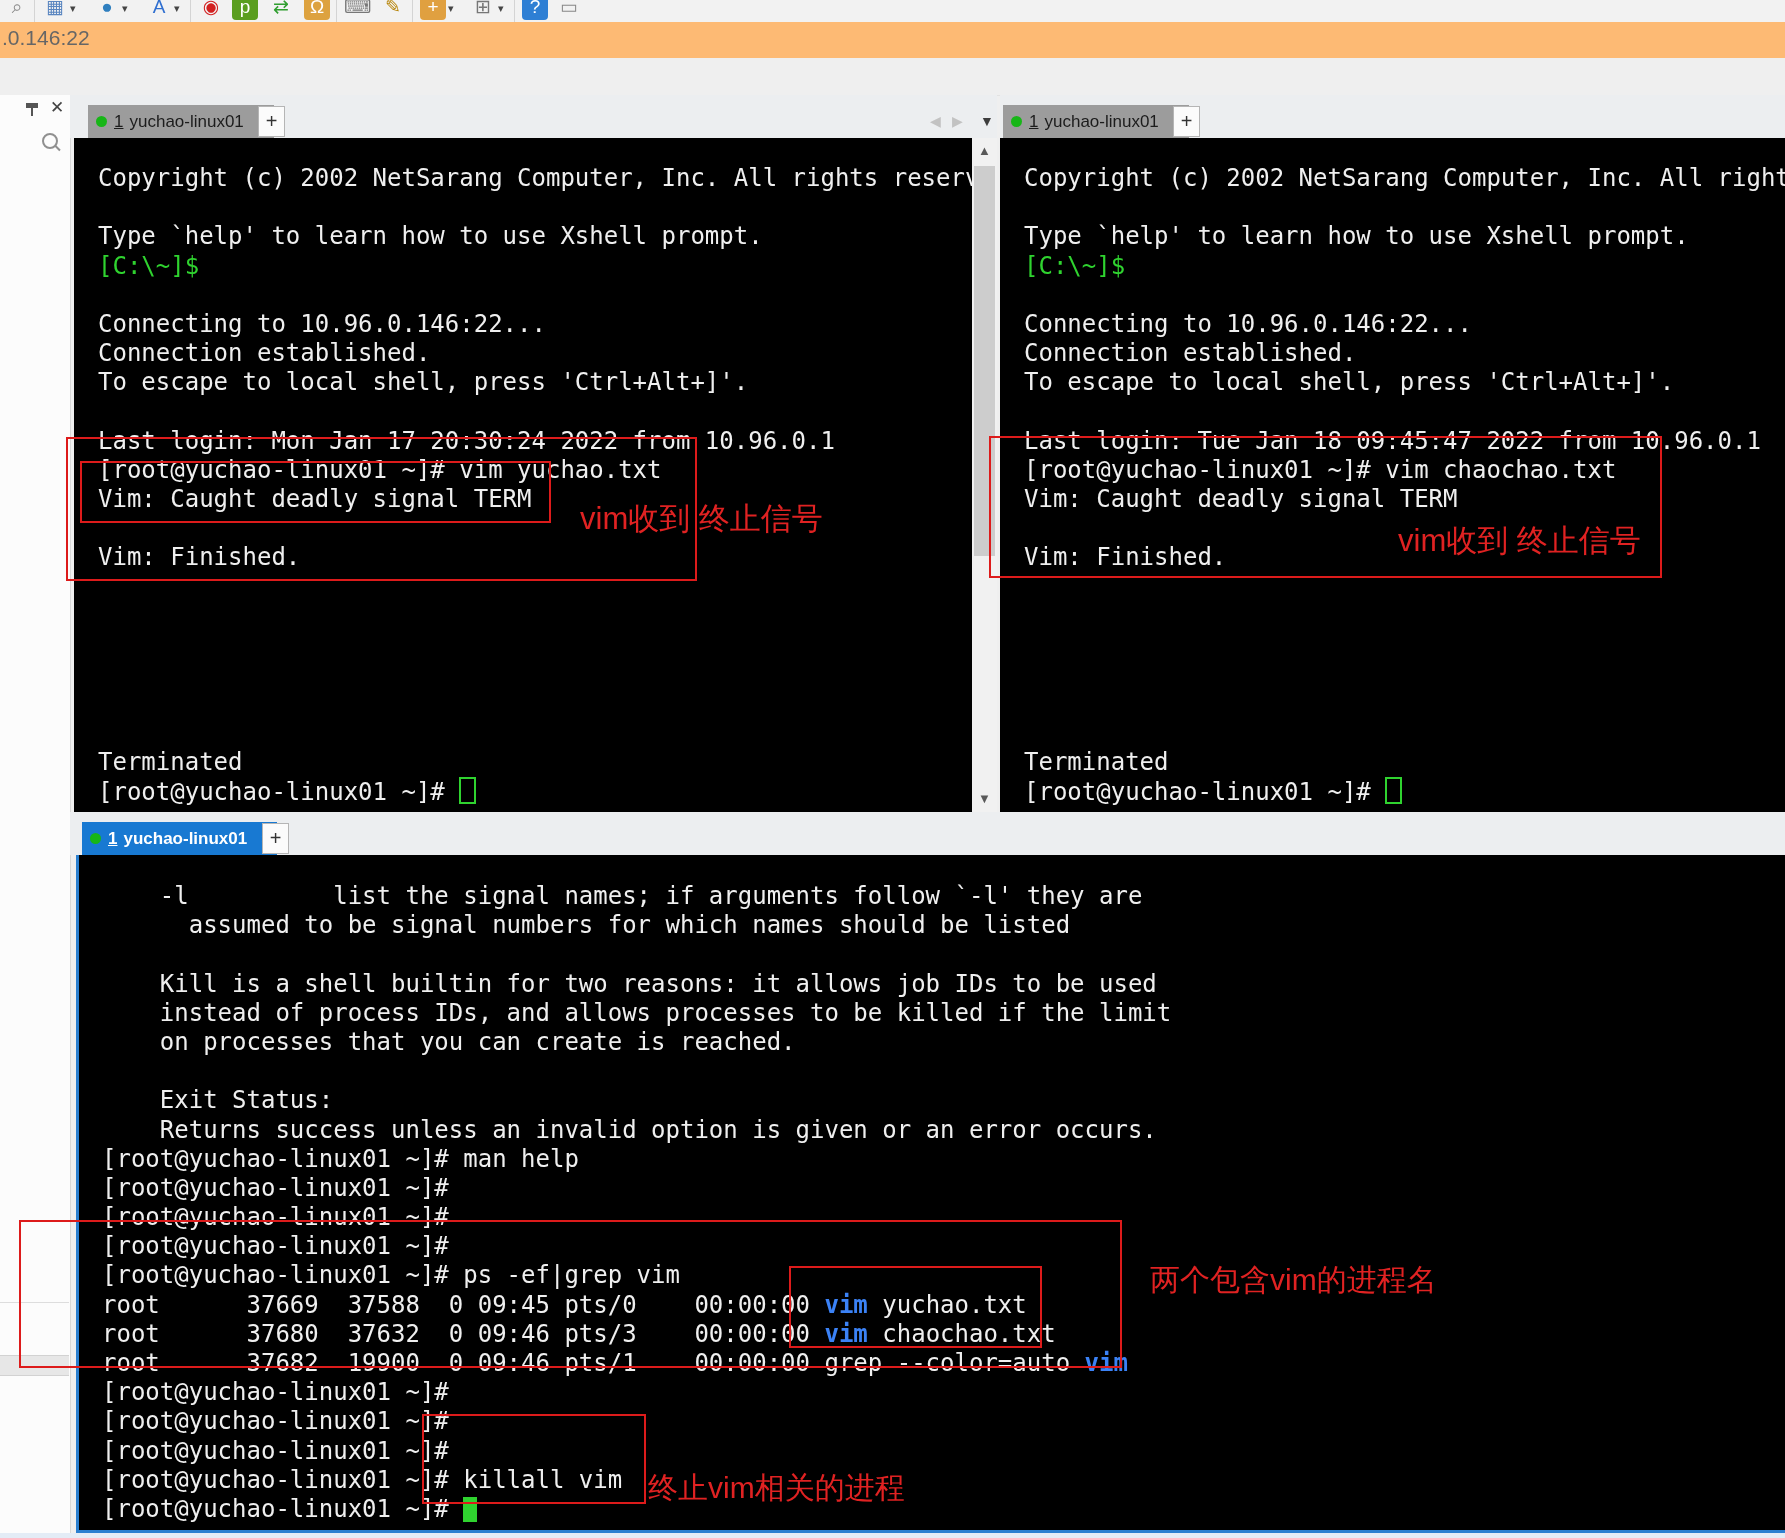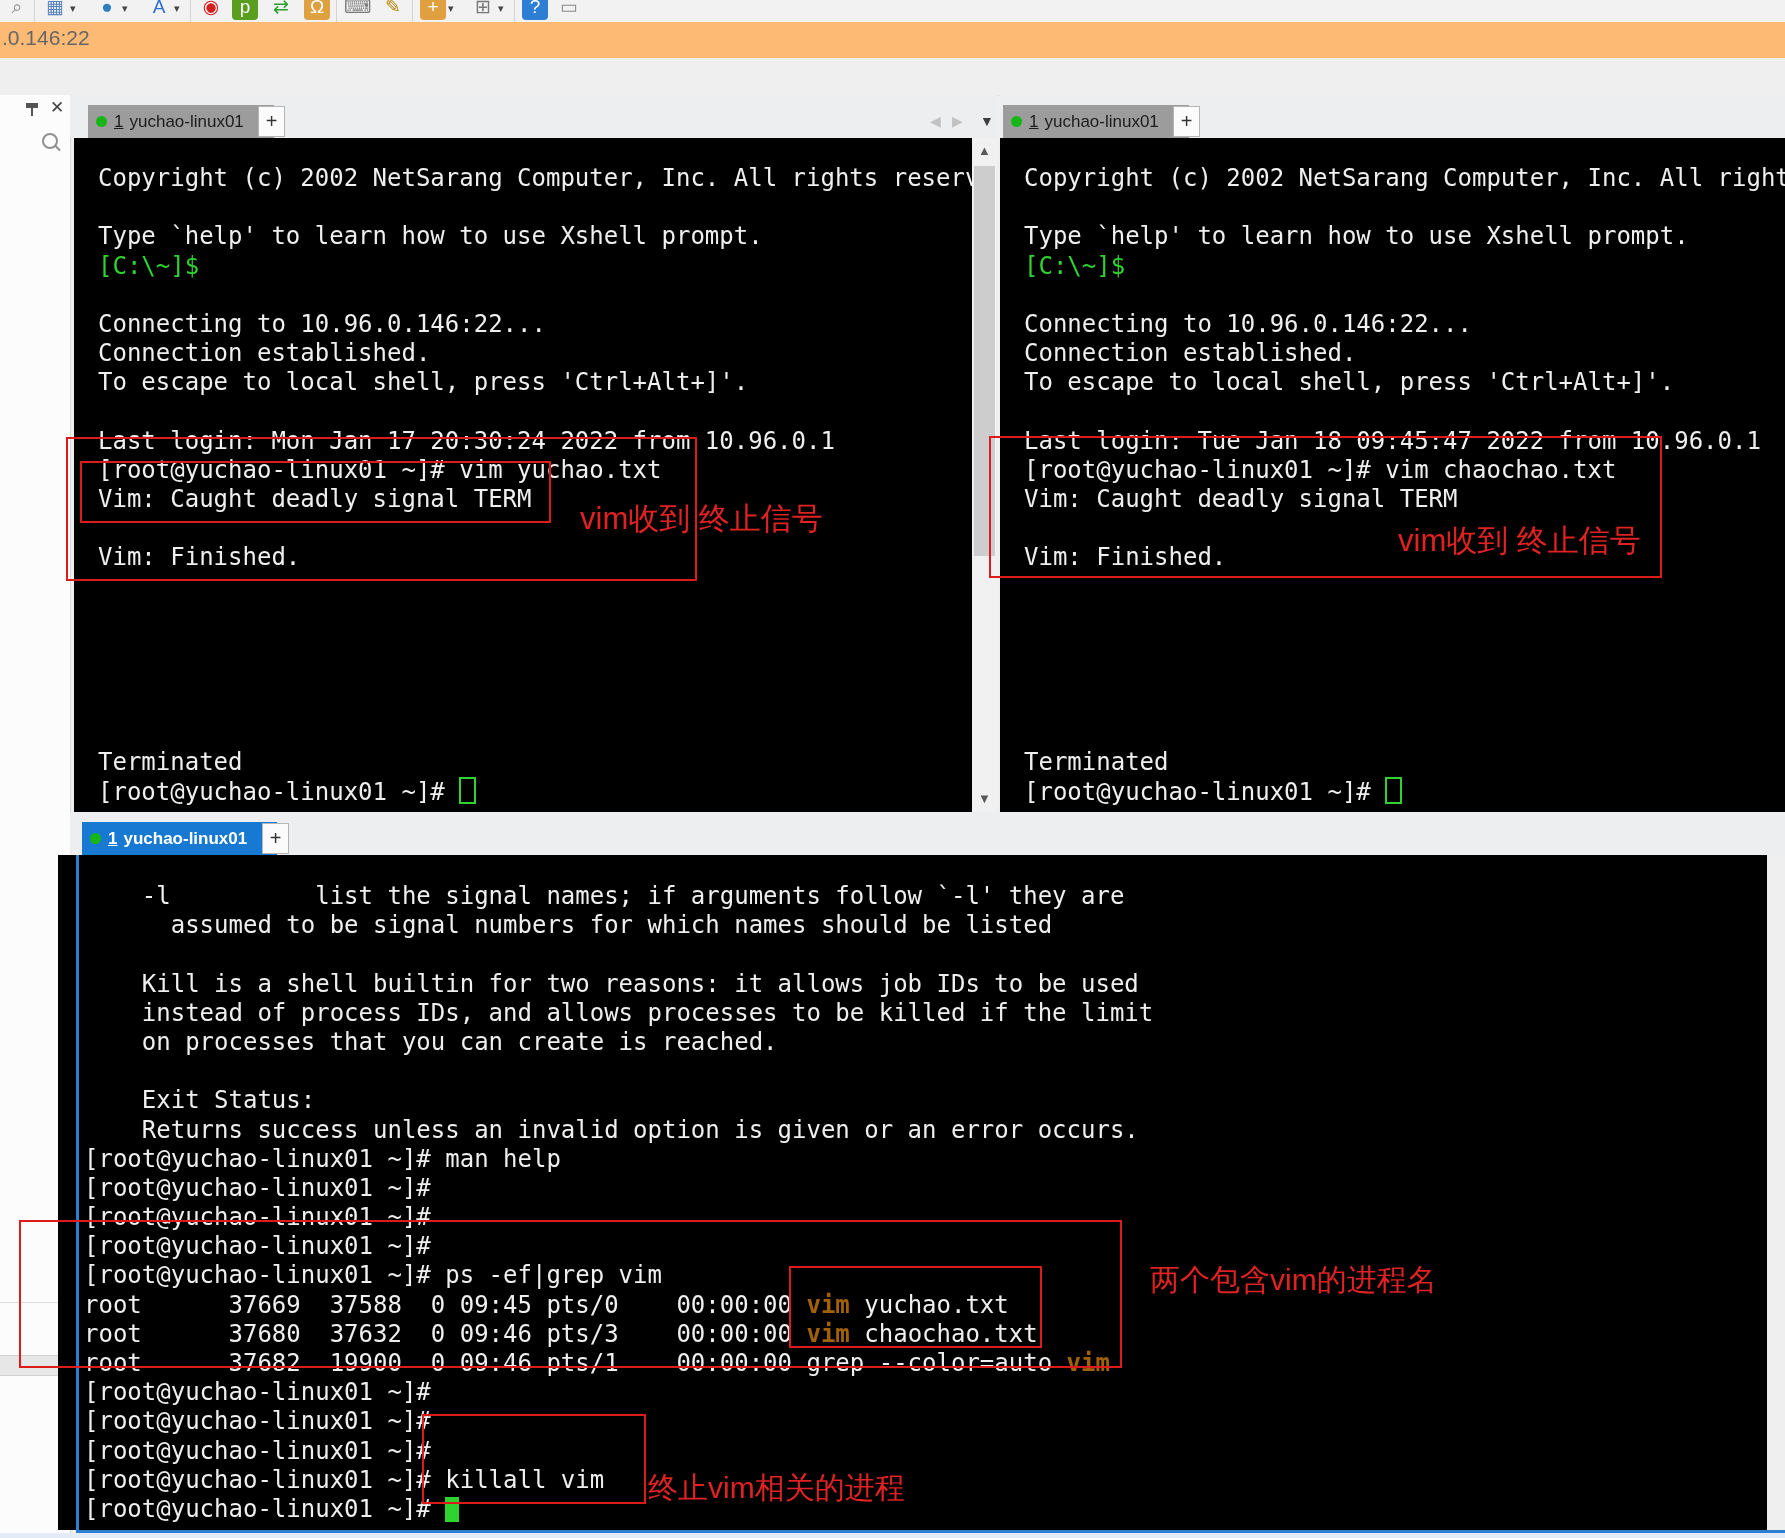--- a/index.html
+++ b/index.html
@@ -34,21 +34,21 @@
   .tabnum{text-decoration:underline;margin-right:6px;font-size:17px;}
   .tablabel{font-size:17px;white-space:nowrap;}
   .tabclose{margin-left:14px;font-size:14px;opacity:.85;}
   .newtab{position:absolute;width:27px;height:31px;background:#fbfbfb;border:1px solid #b5b5b5;
           color:#333;font-size:20px;text-align:center;line-height:29px;box-sizing:border-box;}
   .term{background:#000;overflow:hidden;}
   .tpre{position:absolute;margin:16px;font-family:"DejaVu Sans Mono","Liberation Mono",monospace;
         font-size:24px;line-height:29.2px;color:#efefef;white-space:pre;}
   .tl{height:29.2px;}
   .g{color:#2fd32f;}
-  .r{color:#a16207;font-weight:bold;}
+  .r{color:#3b82f6;font-weight:bold;}
   .curh{display:inline-block;width:13px;height:23px;border:2px solid #2fd32f;vertical-align:-4px;}
   .curf{display:inline-block;width:14px;height:25px;background:#2fd32f;vertical-align:-5px;}
   
   .sb{background:#f1f1f1;}
   .sb-btn{position:absolute;width:25px;height:22px;color:#595959;font-size:13px;text-align:center;line-height:22px;}
   .sb-thumb{position:absolute;left:2px;width:21px;background:#cdcdcd;}
   .tabscroll{position:absolute;font-size:14px;color:#c2c2c2;}
   .tabscroll.dark{color:#3d3d3d;}
   
   .rbox{position:absolute;border:2px solid #dd1b1b;z-index:5;}
@@ -143,21 +143,21 @@
 
 <div class="abs tabbar" style="left:70px;top:822px;width:1715px;height:33px;">
   <div class="tab tab-blue" style="left:12px;top:0;">
     <span class="tabdot"></span>
     <span class="tabnum">1</span>
     <span class="tablabel">yuchao-linux01</span>
     <span class="tabclose">×</span>
   </div>
   <div class="newtab" style="left:192px;top:1px;">+</div>
 </div>
-<div class="abs term" style="left:58px;top:855px;width:1709px;height:675px;">
+<div class="abs term" style="left:76px;top:855px;width:1709px;height:675px;">
   <pre class="tpre" style="left:10px;top:11px;"><div class="tl"><span>    -l          list the signal names; if arguments follow `-l' they are</span></div><div class="tl"><span>      assumed to be signal numbers for which names should be listed</span></div><div class="tl"><span></span></div><div class="tl"><span>    Kill is a shell builtin for two reasons: it allows job IDs to be used</span></div><div class="tl"><span>    instead of process IDs, and allows processes to be killed if the limit</span></div><div class="tl"><span>    on processes that you can create is reached.</span></div><div class="tl"><span></span></div><div class="tl"><span>    Exit Status:</span></div><div class="tl"><span>    Returns success unless an invalid option is given or an error occurs.</span></div><div class="tl"><span>[root@yuchao-linux01 ~]# man help</span></div><div class="tl"><span>[root@yuchao-linux01 ~]#</span></div><div class="tl"><span>[root@yuchao-linux01 ~]#</span></div><div class="tl"><span>[root@yuchao-linux01 ~]#</span></div><div class="tl"><span>[root@yuchao-linux01 ~]# ps -ef|grep vim</span></div><div class="tl"><span>root      37669  37588  0 09:45 pts/0    00:00:00 </span><span class="r">vim</span><span> yuchao.txt</span></div><div class="tl"><span>root      37680  37632  0 09:46 pts/3    00:00:00 </span><span class="r">vim</span><span> chaochao.txt</span></div><div class="tl"><span>root      37682  19900  0 09:46 pts/1    00:00:00 grep --color=auto </span><span class="r">vim</span></div><div class="tl"><span>[root@yuchao-linux01 ~]#</span></div><div class="tl"><span>[root@yuchao-linux01 ~]#</span></div><div class="tl"><span>[root@yuchao-linux01 ~]#</span></div><div class="tl"><span>[root@yuchao-linux01 ~]# killall vim</span></div><div class="tl"><span>[root@yuchao-linux01 ~]# </span><span class="curf"></span></div></pre>
 </div>
 <div id="b-border-l" class="abs"></div>
 <div id="b-border-b" class="abs"></div>
 <div id="hstrip" class="abs"></div>
 
 <div class="rbox" style="left:66px;top:437px;width:627px;height:140px;"></div>
 <div class="rbox" style="left:80px;top:461px;width:467px;height:58px;"></div>
 <div class="rnote" style="left:580px;top:498px;font-size:31px;">vim收到 终止信号</div>
 

